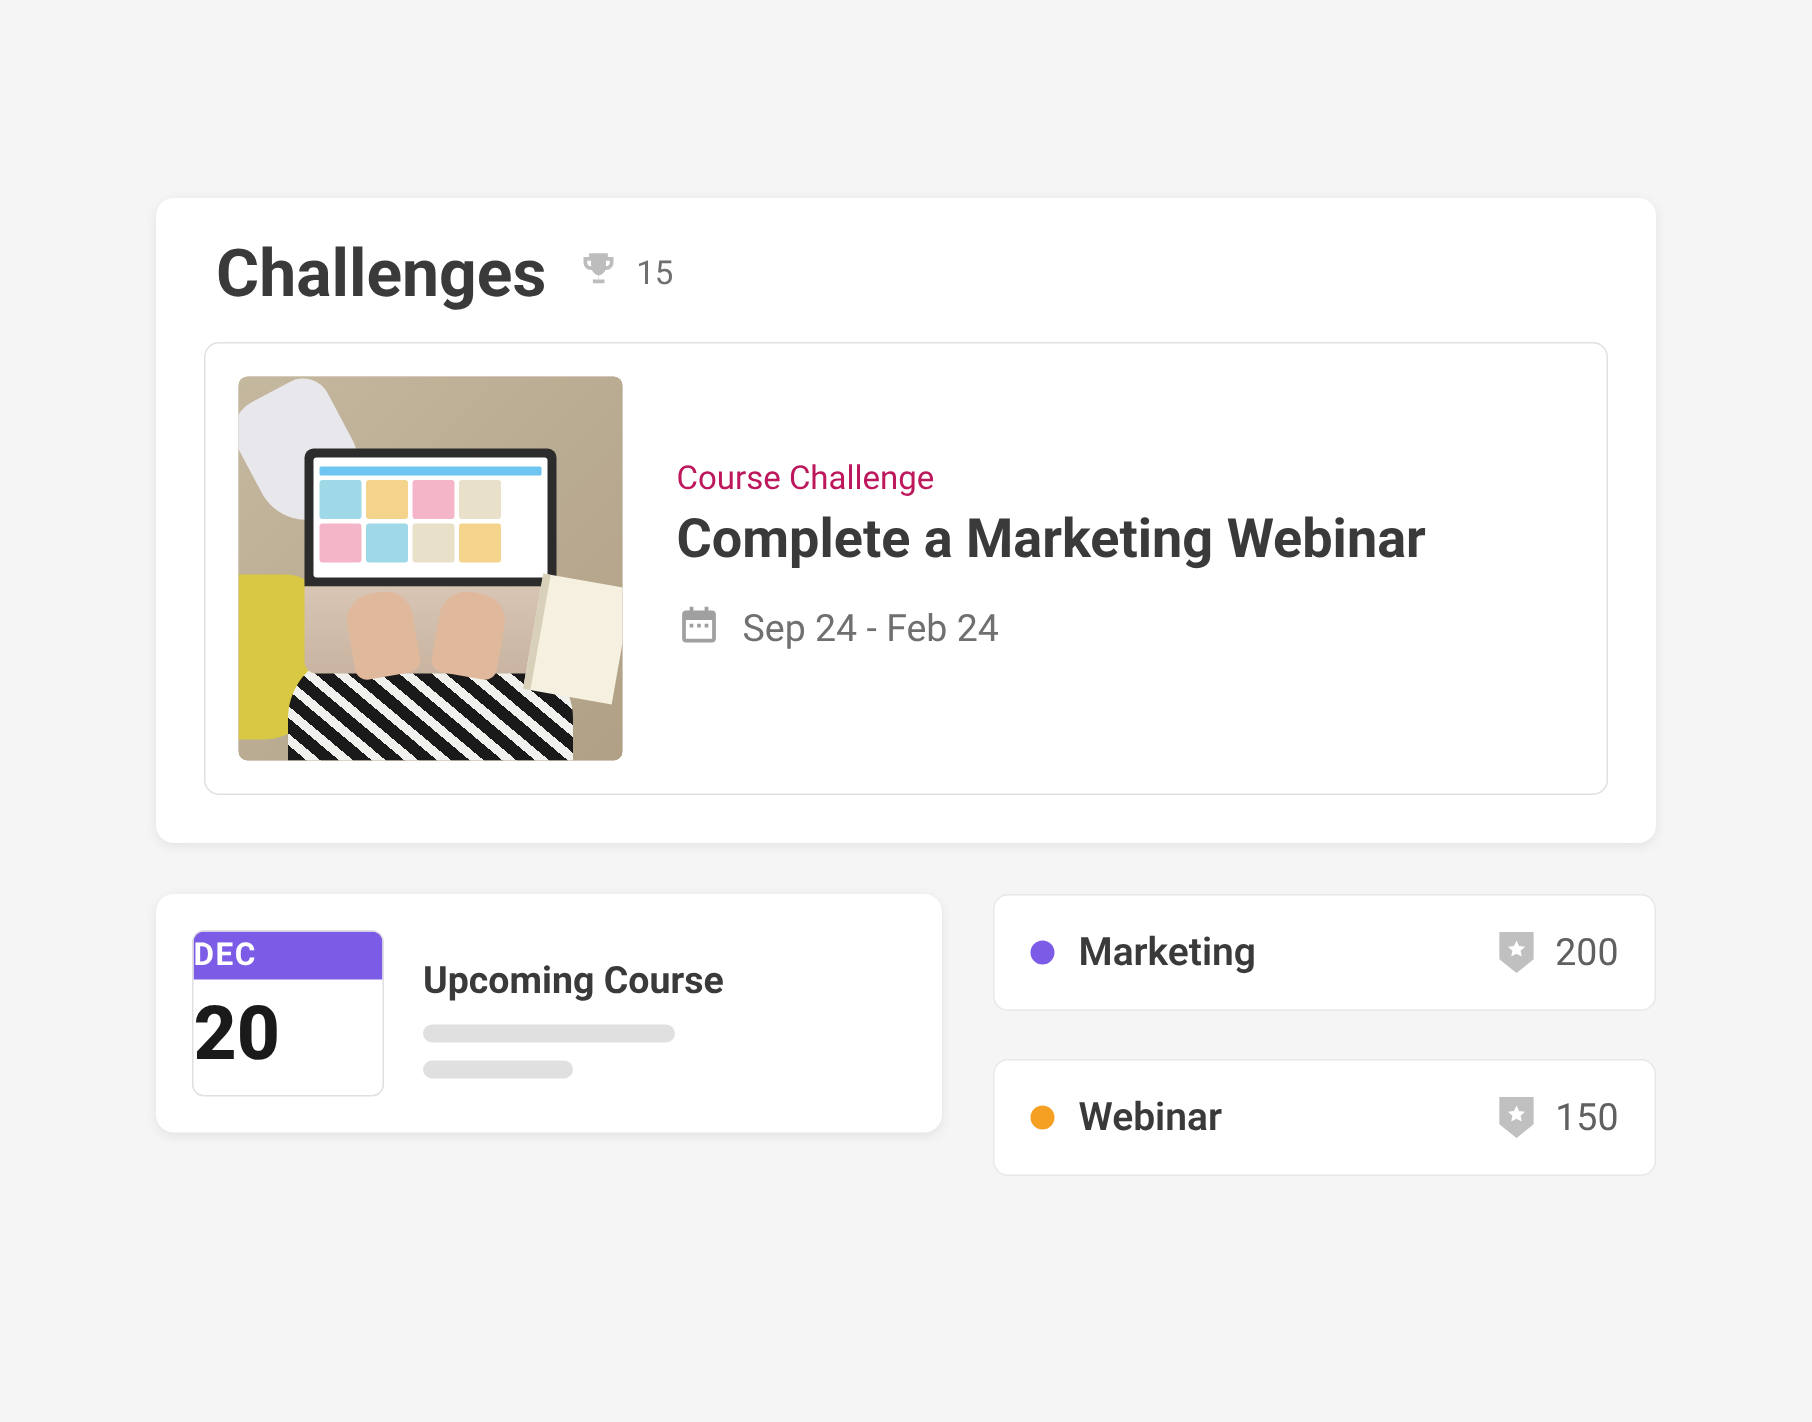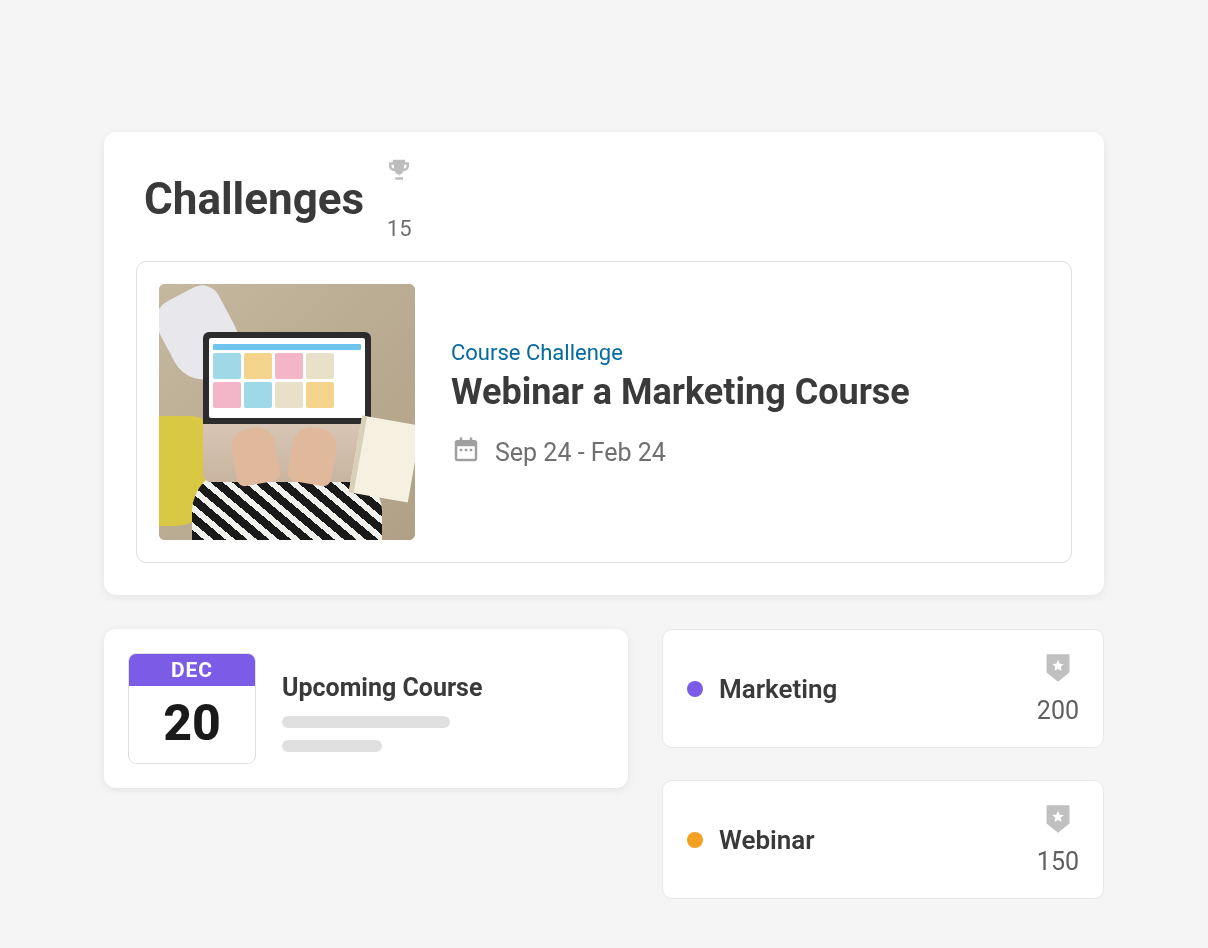--- a/index.html
+++ b/index.html
@@ -29,22 +29,21 @@
       padding-left: 8px;
     }
     .challenges-title {
       font-size: 44px;
       font-weight: 700;
       color: #3a3a3a;
     }
     .trophy-count {
       display: flex;
       align-items: center;
-      gap: 26px;
-      flex-direction: column;
+      gap: 10px;
     }
     .trophy-count-value {
       font-size: 22px;
       color: #707070;
     }
     .challenge-item {
       border: 1px solid #e0e0e0;
       border-radius: 10px;
       padding: 22px;
       display: flex;
@@ -155,21 +154,21 @@
       height: 78px;
       background: #f5f0e0;
       border-left: 5px solid #d8d0b8;
       transform: rotate(10deg);
     }
     .challenge-details {
       padding-top: 56px;
     }
     .challenge-subtitle {
       font-size: 22px;
-      color: #0369a1;
+      color: #be185d;
       margin-bottom: 6px;
     }
     .challenge-name {
       font-size: 36px;
       font-weight: 700;
       color: #3a3a3a;
       margin-bottom: 22px;
     }
     .challenge-date {
       display: flex;
@@ -192,21 +191,20 @@
       padding: 24px;
       display: flex;
       gap: 26px;
       width: 524px;
     }
     .date-tile {
       border: 1px solid #e0e0e0;
       border-radius: 8px;
       overflow: hidden;
       width: 128px;
-      text-align: center;
       flex-shrink: 0;
     }
     .date-month {
       background: #7c5ce6;
       color: #fff;
       font-weight: 700;
       font-size: 21px;
       padding: 4px 0;
       letter-spacing: 1px;
     }
@@ -263,21 +261,20 @@
     .dot-orange { background: #f5a023; }
     .tag-name {
       font-size: 26px;
       font-weight: 600;
       color: #3a3a3a;
     }
     .tag-right {
       display: flex;
       align-items: center;
       gap: 12px;
-      flex-direction: column;
     }
     .tag-points {
       font-size: 25px;
       color: #606060;
     }
     .badge-icon svg { display: block; }
   </style>
 </head>
 <body>
 
@@ -317,21 +314,21 @@
           </div>
           <div class="laptop-keyboard"></div>
         </div>
         <div class="hand hand-left"></div>
         <div class="hand hand-right"></div>
         <div class="book"></div>
       </div>
     </div>
     <div class="challenge-details">
       <div class="challenge-subtitle">Course Challenge</div>
-      <div class="challenge-name">Webinar a Marketing Course</div>
+      <div class="challenge-name">Complete a Marketing Webinar</div>
       <div class="challenge-date">
         <span>
           <svg width="30" height="30" viewBox="0 0 24 24" fill="#a0a0a0">
             <path d="M7 2v2H5c-1.1 0-2 0.9-2 2v13c0 1.1 0.9 2 2 2h14c1.1 0 2-0.9 2-2V6c0-1.1-0.9-2-2-2h-2V2h-2v2H9V2H7zM5 9h14v10H5V9zm2 2v2h2v-2H7zm4 0v2h2v-2h-2zm4 0v2h2v-2h-2z"></path>
           </svg>
         </span>
         <span class="challenge-date-text">Sep 24 - Feb 24</span>
       </div>
     </div>
   </div>

